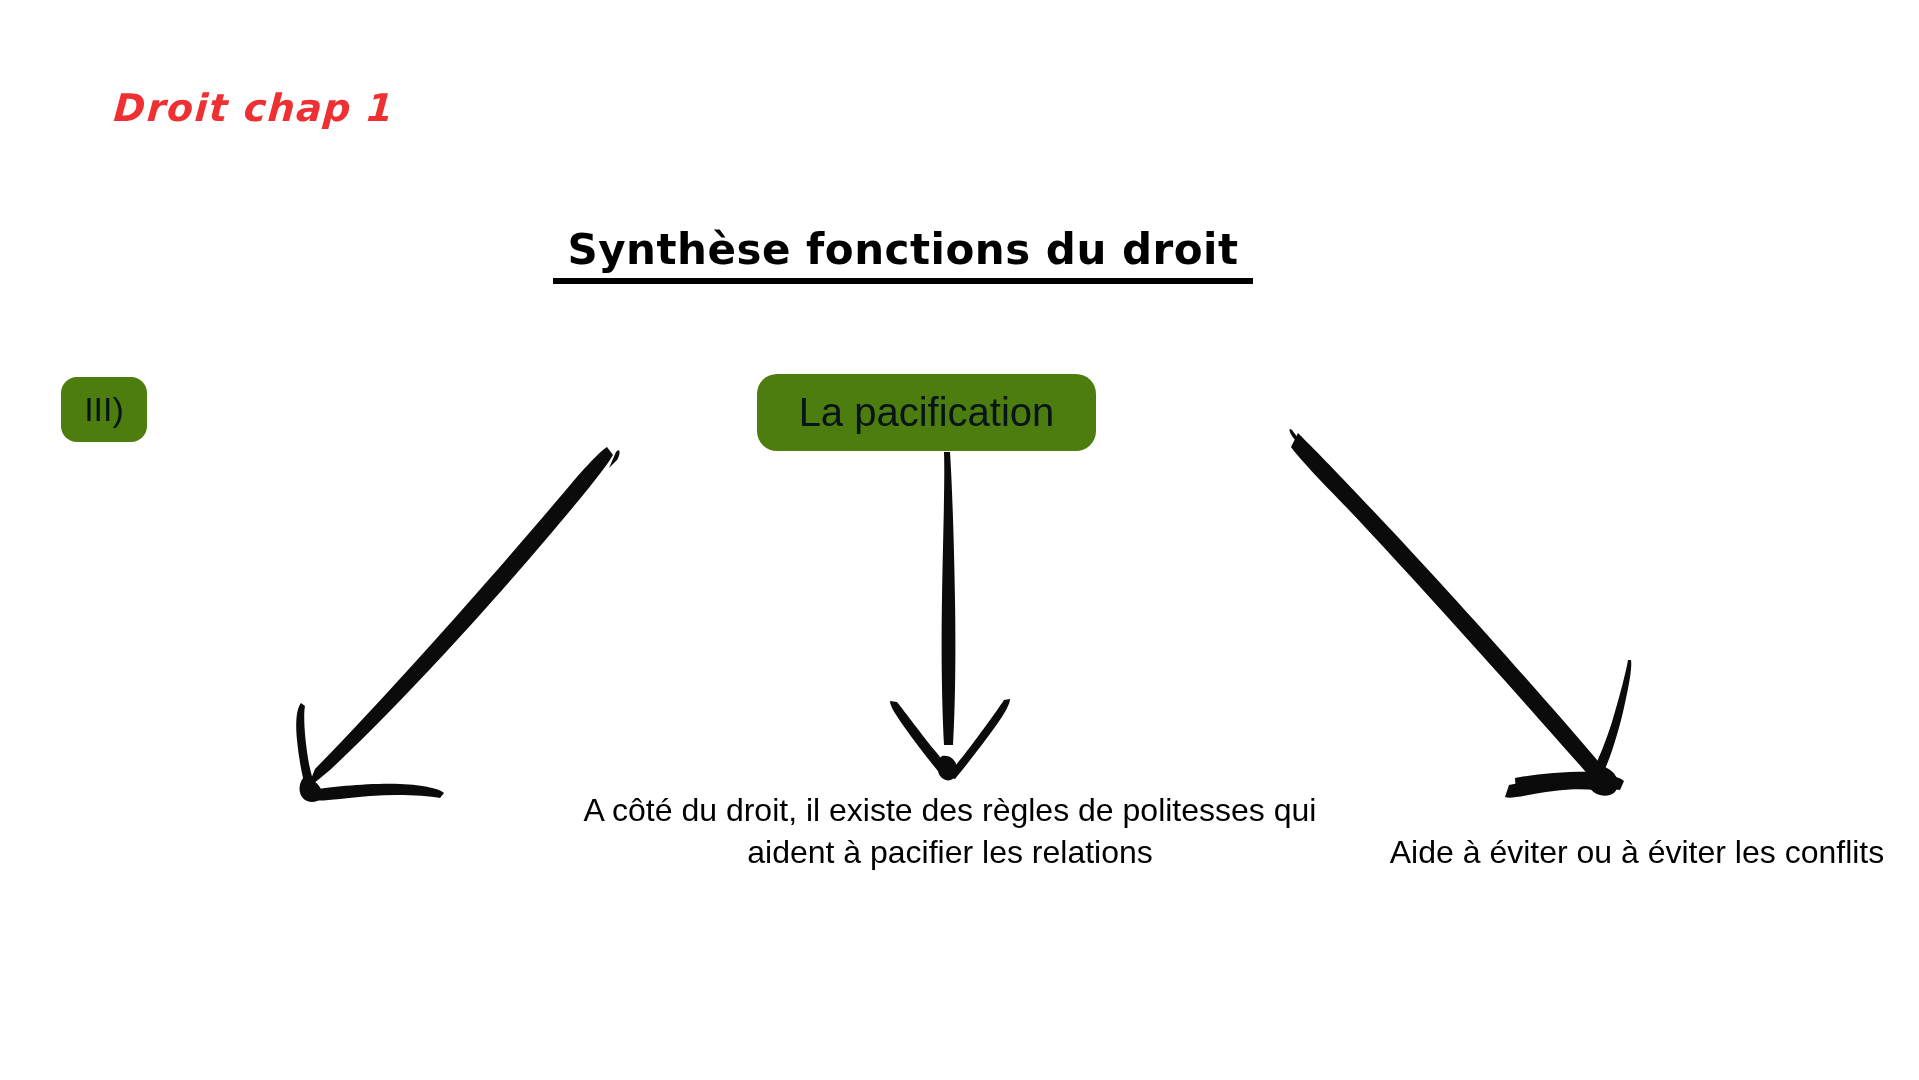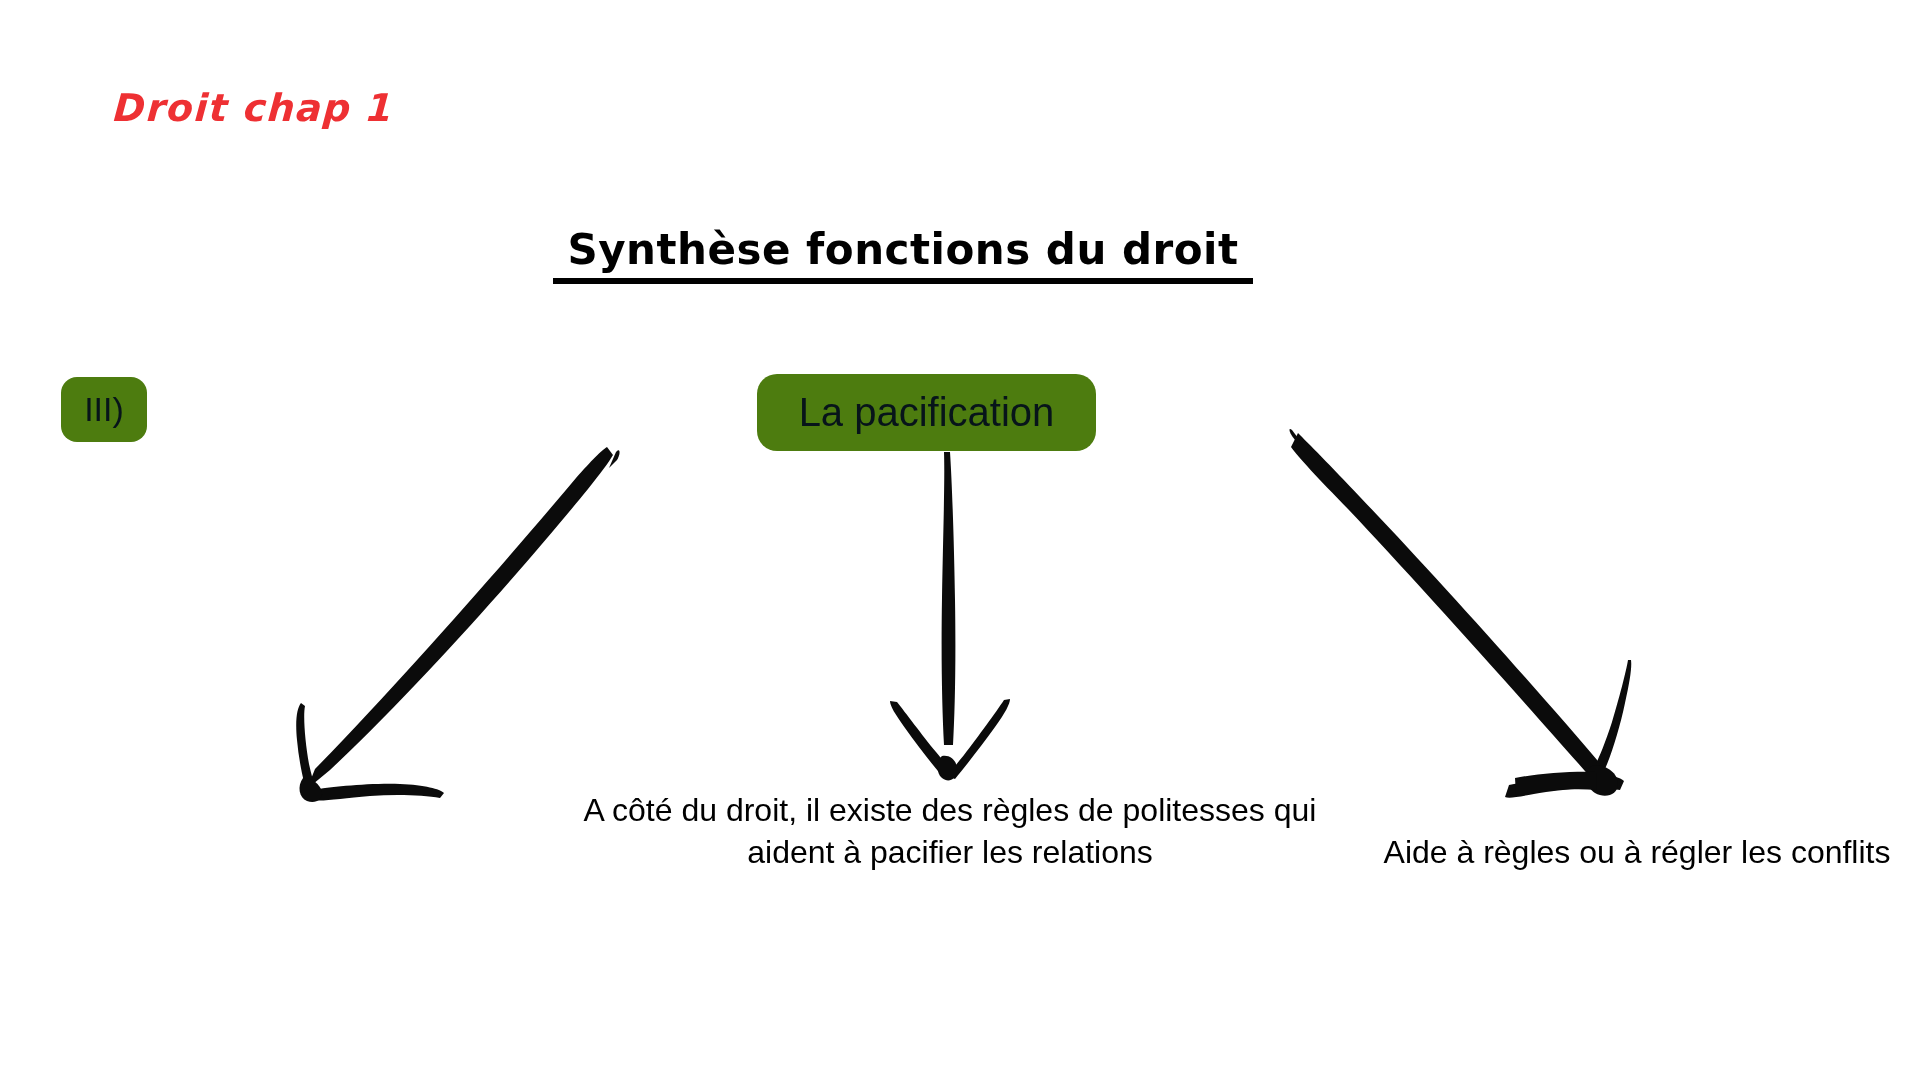--- a/index.html
+++ b/index.html
@@ -236,15 +236,15 @@
                Z"></path>
 
       <path d="M1592 766 C 1604 763, 1618 772, 1618 784 C 1618 795, 1605 799, 1595 793 C 1585 787, 1583 771, 1592 766 Z"></path>
       <path d="M1515 778 C 1535 774, 1570 771, 1596 772 L 1597 790 C 1570 788, 1537 791, 1516 795 Z"></path>
     </g>
   </svg>
 
 
   <div class="caption" id="caption-center">A côté du droit, il existe des règles de politesses qui aident à pacifier les relations</div>
 
-  <div class="caption" id="caption-right">Aide à règles ou à régler les conflits</div>
+  <div class="caption" id="caption-right">Aide à éviter ou à éviter les conflits</div>
 
 </div>
 
 </body></html>

